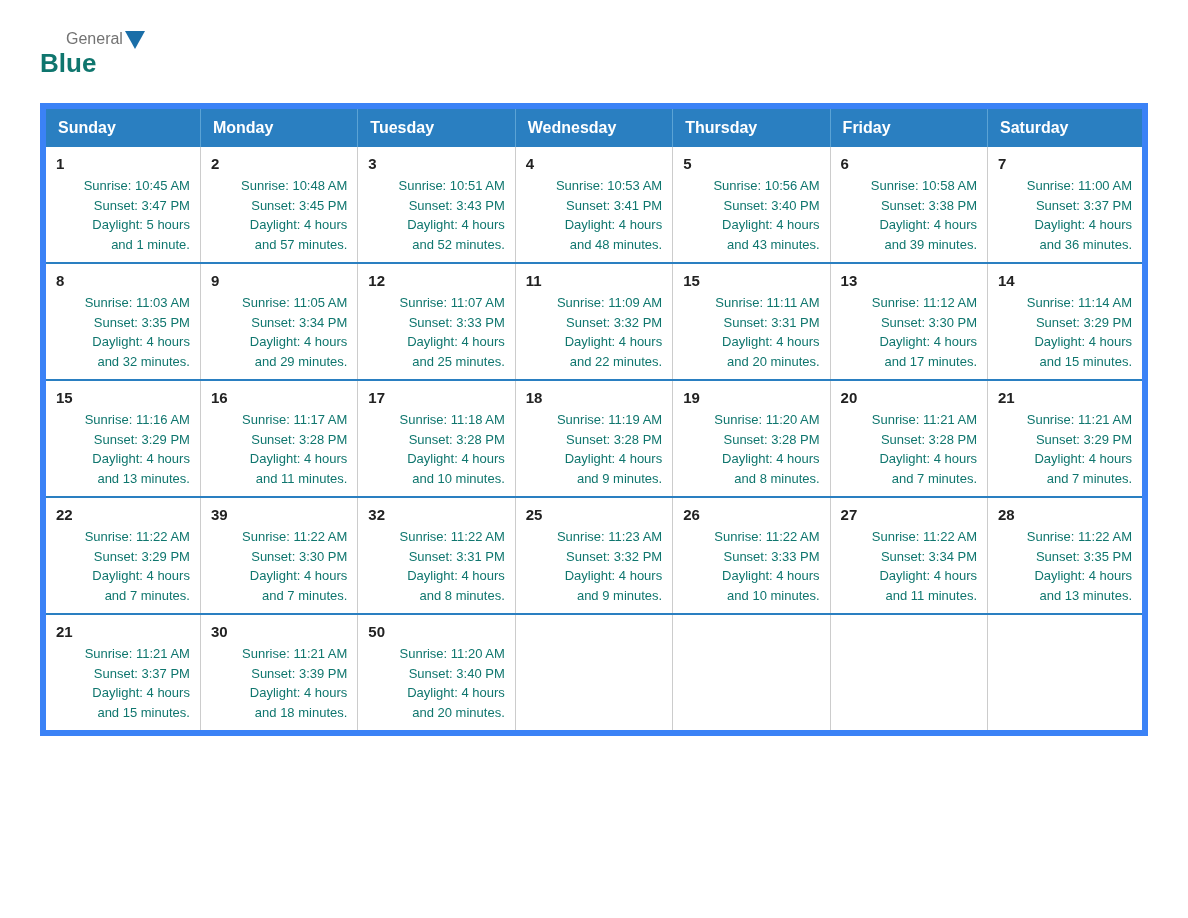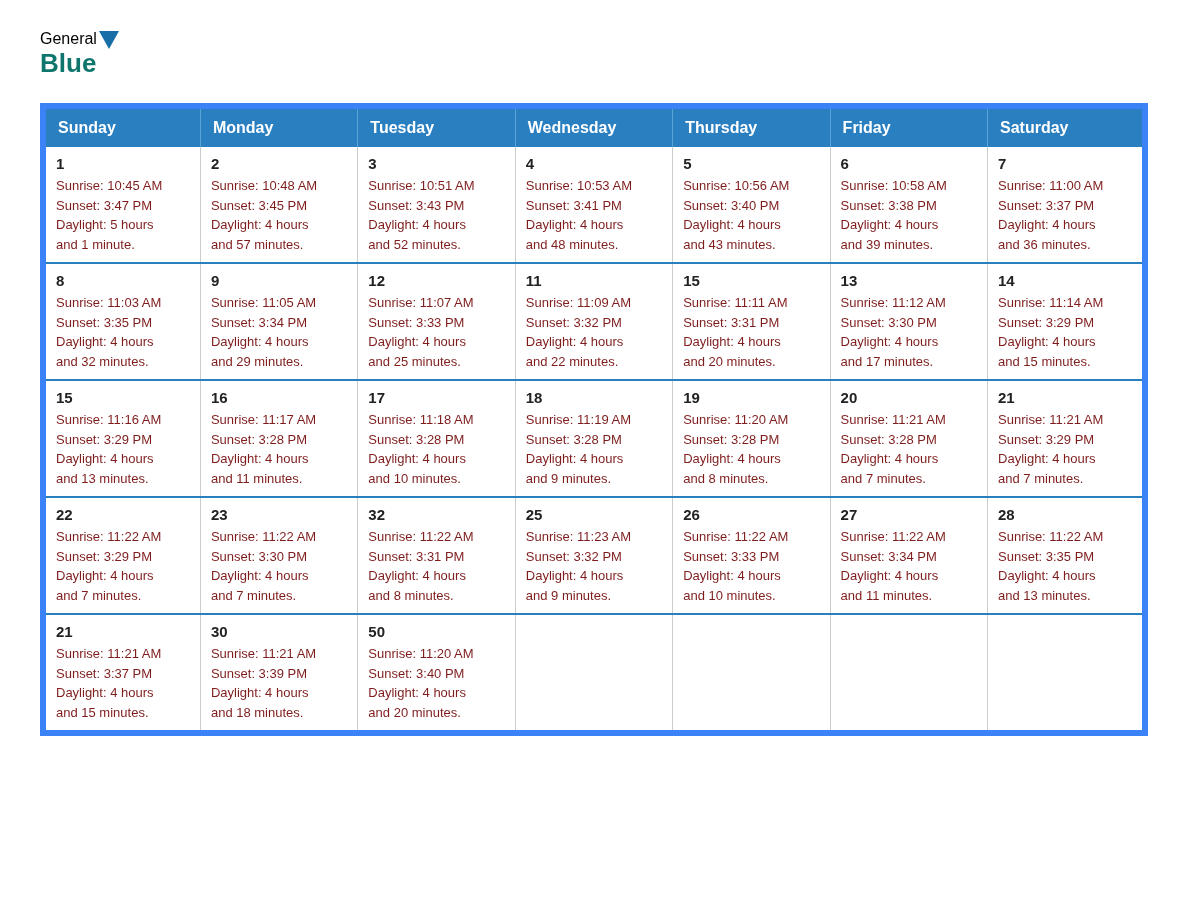--- a/index.html
+++ b/index.html
@@ -14,21 +14,21 @@
       display: flex;
       justify-content: space-between;
       align-items: flex-start;
       margin-bottom: 24px;
     }
     .logo {
       display: flex;
       flex-direction: column;
       align-items: flex-start;
     }
-    .logo-general { color: #000000; }
+    .logo-general { color: #737373; margin-left: 26px; }
     .logo-triangle {
       display: inline-block;
       width: 0;
       height: 0;
       border-left: 10px solid transparent;
       border-right: 10px solid transparent;
       border-top: 18px solid #1a6ea8;
       margin-left: 2px;
       margin-bottom: -2px;
     }
@@ -84,21 +84,22 @@
     .calendar tr:last-child td { border-bottom: 1px solid #999; }
     .day-number {
       font-size: 15px;
       font-weight: bold;
       display: block;
       margin-bottom: 4px;
     }
     .day-info {
       font-size: 13px;
       line-height: 1.5;
-      color: #7f1d1d;
+      color: #0f766e;
+      text-align: right;
     }
     .empty-cell { background: #fff; }
   </style>
 </head>
 <body>
 
 <div class="header">
   <div class="logo">
     <div class="logo-line">
       <span class="logo-general">General</span>
@@ -216,21 +217,21 @@
           <span class="day-number">21</span>
           <div class="day-info">Sunrise: 11:21 AM<br>Sunset: 3:29 PM<br>Daylight: 4 hours<br>and 7 minutes.</div>
         </td>
       </tr>
       <tr>
         <td>
           <span class="day-number">22</span>
           <div class="day-info">Sunrise: 11:22 AM<br>Sunset: 3:29 PM<br>Daylight: 4 hours<br>and 7 minutes.</div>
         </td>
         <td>
-          <span class="day-number">23</span>
+          <span class="day-number">39</span>
           <div class="day-info">Sunrise: 11:22 AM<br>Sunset: 3:30 PM<br>Daylight: 4 hours<br>and 7 minutes.</div>
         </td>
         <td>
           <span class="day-number">32</span>
           <div class="day-info">Sunrise: 11:22 AM<br>Sunset: 3:31 PM<br>Daylight: 4 hours<br>and 8 minutes.</div>
         </td>
         <td>
           <span class="day-number">25</span>
           <div class="day-info">Sunrise: 11:23 AM<br>Sunset: 3:32 PM<br>Daylight: 4 hours<br>and 9 minutes.</div>
         </td>

